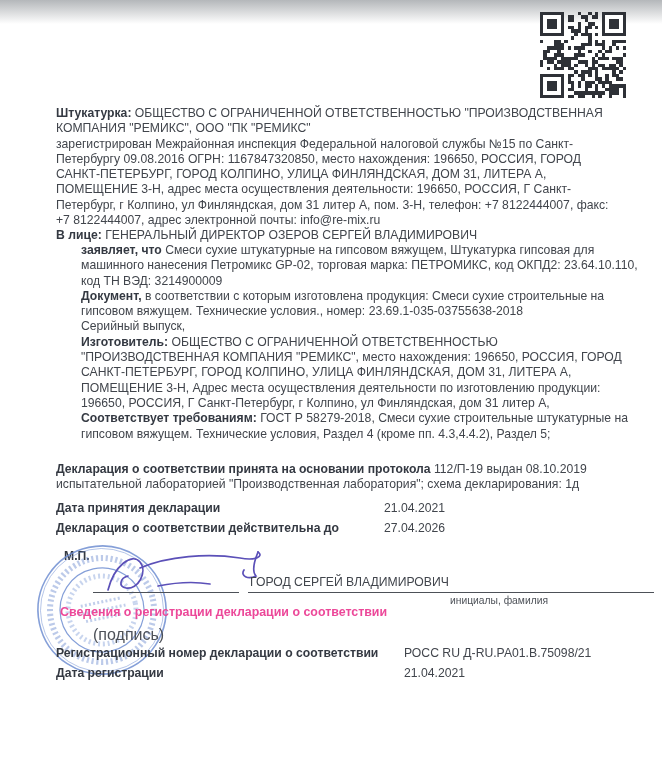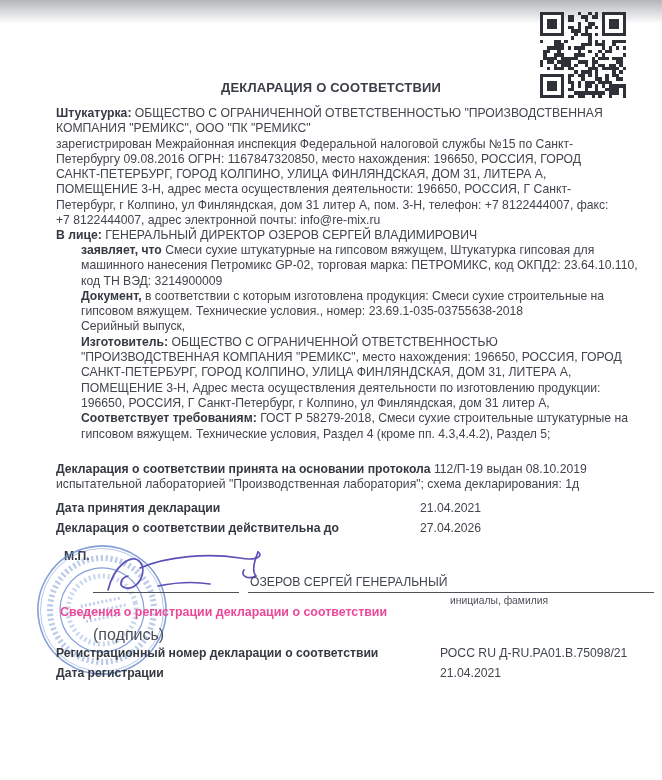--- a/index.html
+++ b/index.html
@@ -23,21 +23,21 @@
     color:#393e45;letter-spacing:.2px;
   }
   .qr{position:absolute;top:12px;right:36px;width:86px;height:86px;}
   .block{position:absolute;left:56px;width:557px;font-size:12.2px;line-height:15.3px;}
   .block b{color:#343942;}
   .seg{display:block;}
   .p1{top:106px;}
   .p2{top:243px;margin-left:25px;}
   .p3{top:462px;}
   .dates{top:501px;}
-  .row{display:flex;margin-bottom:5px;gap:36px;}
+  .row{display:flex;margin-bottom:5px;}
   .row .lbl{font-weight:bold;color:#343942;flex:0 0 328px;}
   .row.reg .lbl{flex:0 0 348px;}
   .row .val{white-space:nowrap;}
   .mp{position:absolute;left:64px;top:549px;font-weight:bold;font-size:12.2px;color:#343942;}
   .sig-line-1{position:absolute;left:93px;top:592px;width:146px;border-top:1.2px solid #4d5158;}
   .sig-line-2{position:absolute;left:248px;top:592px;width:406px;border-top:1.2px solid #4d5158;}
   .sig-caption-1{position:absolute;left:93px;top:626px;width:146px;text-align:left;font-size:16px;color:#4d5158;}
   .sig-caption-2{position:absolute;left:248px;top:595px;width:300px;text-align:right;font-size:10.3px;color:#4d5158;}
   .sig-name{position:absolute;left:250px;top:575px;font-size:12.2px;color:#41454c;}
   .reg-heading{position:absolute;left:60px;top:605px;font-weight:bold;font-size:12.4px;color:#ec4899;}
@@ -273,21 +273,20 @@
         <rect x="1" y="1" width="5" height="5" fill="#ffffff"></rect>
         <rect x="2" y="2" width="3" height="3" fill="#2e3137"></rect>
         <rect x="18" y="0" width="7" height="7" fill="#2e3137"></rect>
         <rect x="19" y="1" width="5" height="5" fill="#ffffff"></rect>
         <rect x="20" y="2" width="3" height="3" fill="#2e3137"></rect>
         <rect x="0" y="18" width="7" height="7" fill="#2e3137"></rect>
         <rect x="1" y="19" width="5" height="5" fill="#ffffff"></rect>
         <rect x="2" y="20" width="3" height="3" fill="#2e3137"></rect>
       </svg></div>
 
-  <div class="doc-title">ДЕКЛАРАЦИЯ О СООТВЕТСТВИИ</div>
 
   <div class="block p1">
     <span><b>Штукатурка:</b><span> ОБЩЕСТВО С ОГРАНИЧЕННОЙ ОТВЕТСТВЕННОСТЬЮ "ПРОИЗВОДСТВЕННАЯ КОМПАНИЯ "РЕМИКС", ООО "ПК "РЕМИКС"</span></span>
     <span class="seg">зарегистрирован Межрайонная инспекция Федеральной налоговой службы №15 по Санкт-Петербургу 09.08.2016 ОГРН: 1167847320850, место нахождения: 196650, РОССИЯ, ГОРОД САНКТ-ПЕТЕРБУРГ, ГОРОД КОЛПИНО, УЛИЦА ФИНЛЯНДСКАЯ, ДОМ 31, ЛИТЕРА  А, ПОМЕЩЕНИЕ  3-Н, адрес места осуществления деятельности: 196650, РОССИЯ, Г Санкт-Петербург, г Колпино, ул Финляндская, дом 31 литер А, пом. 3-Н, телефон: +7 8122444007, факс: +7 8122444007, адрес электронной почты: info@re-mix.ru</span>
     <span class="seg"><b>В лице:</b><span> ГЕНЕРАЛЬНЫЙ ДИРЕКТОР ОЗЕРОВ СЕРГЕЙ ВЛАДИМИРОВИЧ</span></span>
   </div>
 
   <div class="block p2">
     <span class="seg"><b>заявляет, что</b><span> Смеси сухие штукатурные на гипсовом вяжущем, Штукатурка гипсовая для машинного нанесения Петромикс GP-02, торговая марка: ПЕТРОМИКС, код ОКПД2: 23.64.10.110, код ТН ВЭД: 3214900009</span></span>
     <span class="seg"><b>Документ,</b><span> в соответствии с которым изготовлена продукция: Смеси сухие строительные на гипсовом вяжущем. Технические условия., номер: 23.69.1-035-03755638-2018</span></span>
@@ -332,21 +331,21 @@
     <g fill="none" stroke="#5b50b8" stroke-width="1.7" stroke-linecap="round">
       <path d="M10 44 C 16 20, 34 6, 42 16 C 50 26, 40 44, 28 42 C 20 41, 22 32, 30 30"></path>
       <path d="M42 22 C 70 10, 110 7, 142 12 C 158 15, 166 10, 160 6"></path>
       <path d="M160 6 C 156 16, 154 26, 158 30 C 150 34, 142 30, 146 24"></path>
       <path d="M60 40 C 80 36, 100 36, 112 38"></path>
     </g>
   </svg>
 
   <div class="sig-line-1"></div>
   <div class="sig-line-2"></div>
-  <div class="sig-name">ОЗЕРОВ СЕРГЕЙ ГЕНЕРАЛЬНЫЙ</div>
+  <div class="sig-name">ГОРОД СЕРГЕЙ ВЛАДИМИРОВИЧ</div>
   <div class="sig-caption-1">(подпись)</div>
   <div class="sig-caption-2">инициалы, фамилия</div>
 
   <div class="reg-heading">Сведения о регистрации декларации о соответствии</div>
 
   <div class="block regrows">
     <div class="row reg">
       <span class="lbl">Регистрационный номер декларации о соответствии</span>
       <span class="val">РОСС RU Д-RU.РА01.В.75098/21</span>
     </div>

